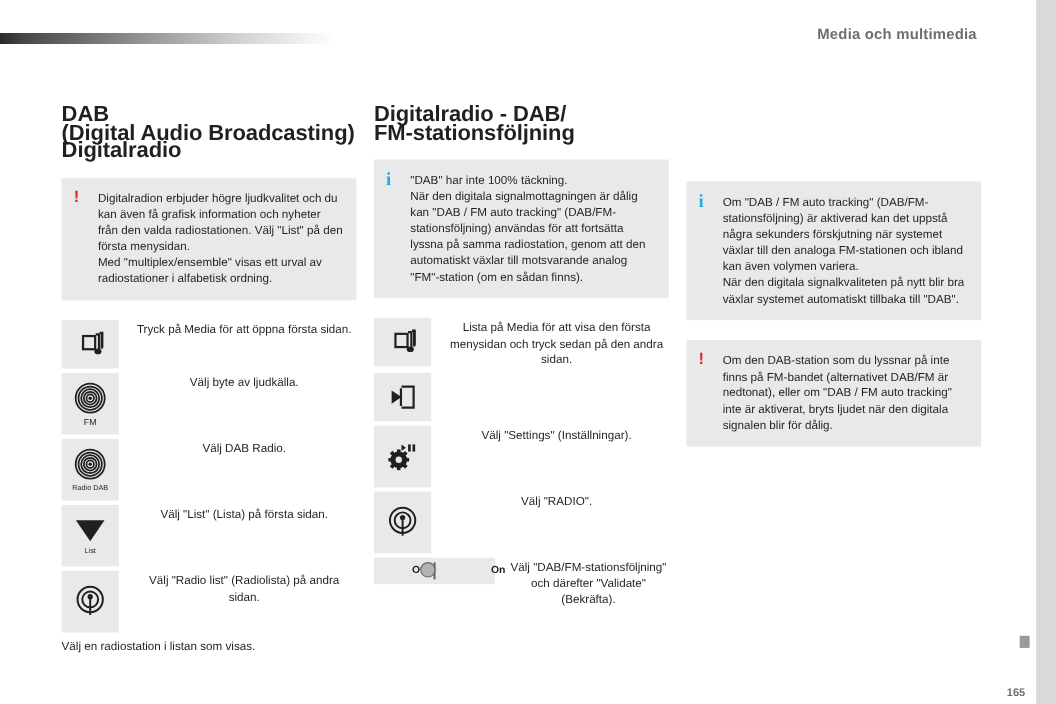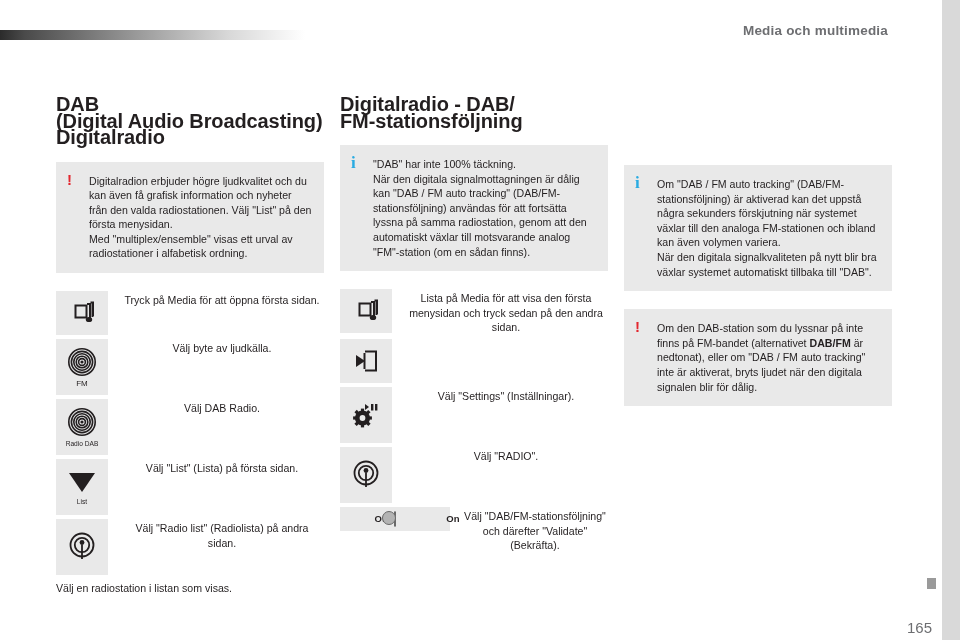--- a/index.html
+++ b/index.html
@@ -22,21 +22,21 @@
     white-space:nowrap;
   }
   .edge-bar{
     position:absolute;right:0;top:0;width:18px;height:640px;background:#d9d9d9;
   }
   .edge-mark{
     position:absolute;right:24px;top:578px;width:9px;height:11px;background:#9a9a9a;
   }
   .pagenum{
     position:absolute;right:28px;bottom:4px;
-    font-size:15px;color:#6d6e71;font-weight:normal;
+    font-size:10px;color:#6d6e71;font-weight:bold;
   }
 
   
   .col{position:absolute;top:96px;width:268px;}
   .col1{left:56px;}
   .col2{left:340px;}
   .col3{left:624px;}
 
   h2.sec-title{
     margin:0 0 16px 0;font-size:20px;line-height:16.5px;
@@ -53,21 +53,21 @@
   }
   .note .glyph{
     position:absolute;left:11px;top:10px;
     font-weight:bold;font-size:15px;line-height:15px;
   }
   .note.warn .glyph{color:#e3262e;}
   .note.info .glyph{color:#29abe2;font-family:"Liberation Serif",serif;font-size:17px;}
   .note p{
     margin:0;font-size:10.6px;line-height:14.6px;color:#231f20;
   }
-  .note p b{font-weight:bold;margin-top:32px;}
+  .note p b{font-weight:normal;margin-top:32px;}
 
   
   .steps{width:268px;}
   .step{
     display:flex;align-items:flex-start;
     margin-bottom:4px;min-height:44px;
   }
   .step .tile{
     width:52px;min-height:44px;background:#e9e9e9;
     flex:0 0 52px;display:flex;flex-direction:column;

